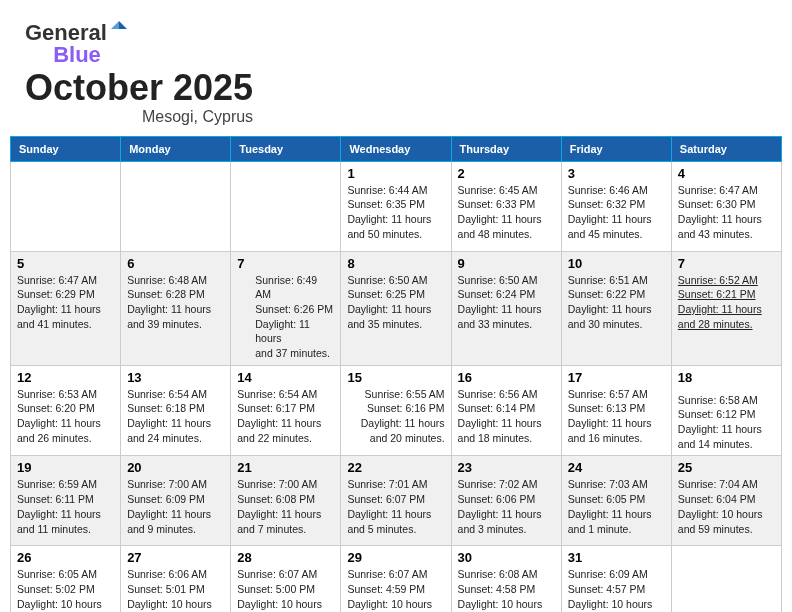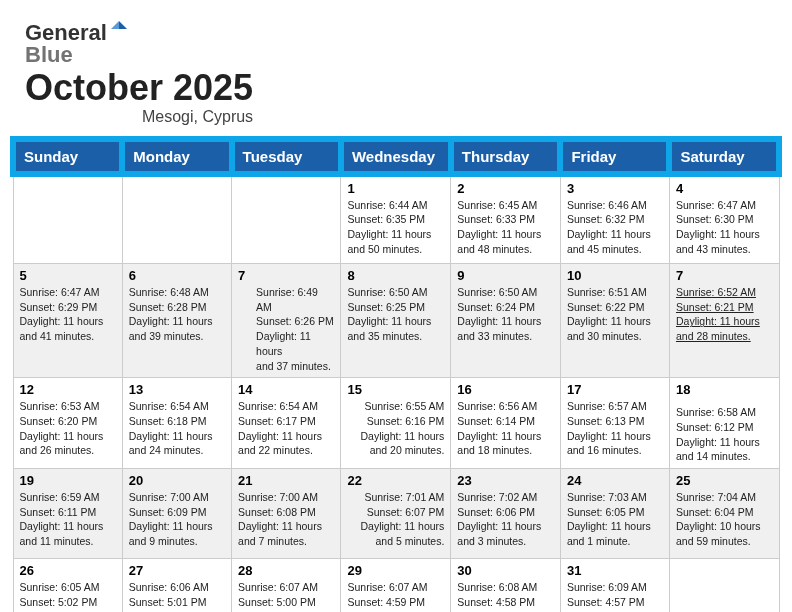--- a/index.html
+++ b/index.html
@@ -41,23 +41,23 @@
       width: 100%;
       border-collapse: collapse;
       margin: 5px 0 0 0;
       font-size: 11px;
     }
     .calendar thead th {
       background: #1a5fa8;
       color: #fff;
       text-align: left;
       padding: 6px 8px;
-      font-size: 15px;
+      font-size: 11px;
       font-weight: bold;
-      border: 6px solid #0ea5e9;
+      border: 1px solid #0ea5e9;
     }
     .calendar tbody td {
       border: 1px solid #ccc;
       vertical-align: top;
       padding: 4px 6px;
       width: 110px;
       min-height: 90px;
       height: 90px;
     }
     .day-number {
@@ -87,21 +87,21 @@
 <div class="header">
   <div class="logo">
     <div>
       <div style="display:flex; align-items:center;">
         <span class="logo-general" style="font-size:22px; font-weight:bold; color:#333;">General</span>
         <svg width="20" height="20" viewBox="0 0 20 20" style="margin-left:2px; margin-top:-8px;">
           <polygon points="10,2 18,10 10,10" fill="#1a5fa8"></polygon>
           <polygon points="10,2 10,10 2,10" fill="#5b9bd5"></polygon>
         </svg>
       </div>
-      <span class="logo-blue" style="font-size:22px; font-weight:bold; color:#737373; display:block; margin-top:-4px;">Blue</span>
+      <span class="logo-blue" style="font-size:22px; font-weight:bold; color:#8b5cf6; display:block; margin-top:-4px;text-align:center;">Blue</span>
     </div>
   </div>
   <div class="month-title">
     <h1>October 2025</h1>
     <h2>Mesogi, Cyprus</h2>
   </div>
 </div>
 
 <table class="calendar">
   <thead>
@@ -268,21 +268,21 @@
         </td>
         <td>
           <span class="day-number">21</span>
           <div class="day-info" style="white-space: pre-line;">Sunrise: 7:00 AM
 Sunset: 6:08 PM
 Daylight: 11 hours
 and 7 minutes.</div>
         </td>
         <td>
           <span class="day-number">22</span>
-          <div class="day-info" style="white-space: pre-line; text-align: right;">Sunrise: 7:01 AM
+          <div class="day-info" style="white-space: pre-line;">Sunrise: 7:01 AM
 Sunset: 6:07 PM
 Daylight: 11 hours
 and 5 minutes.</div>
         </td>
         <td>
           <span class="day-number">23</span>
           <div class="day-info" style="white-space: pre-line;">Sunrise: 7:02 AM
 Sunset: 6:06 PM
 Daylight: 11 hours
 and 3 minutes.</div>

